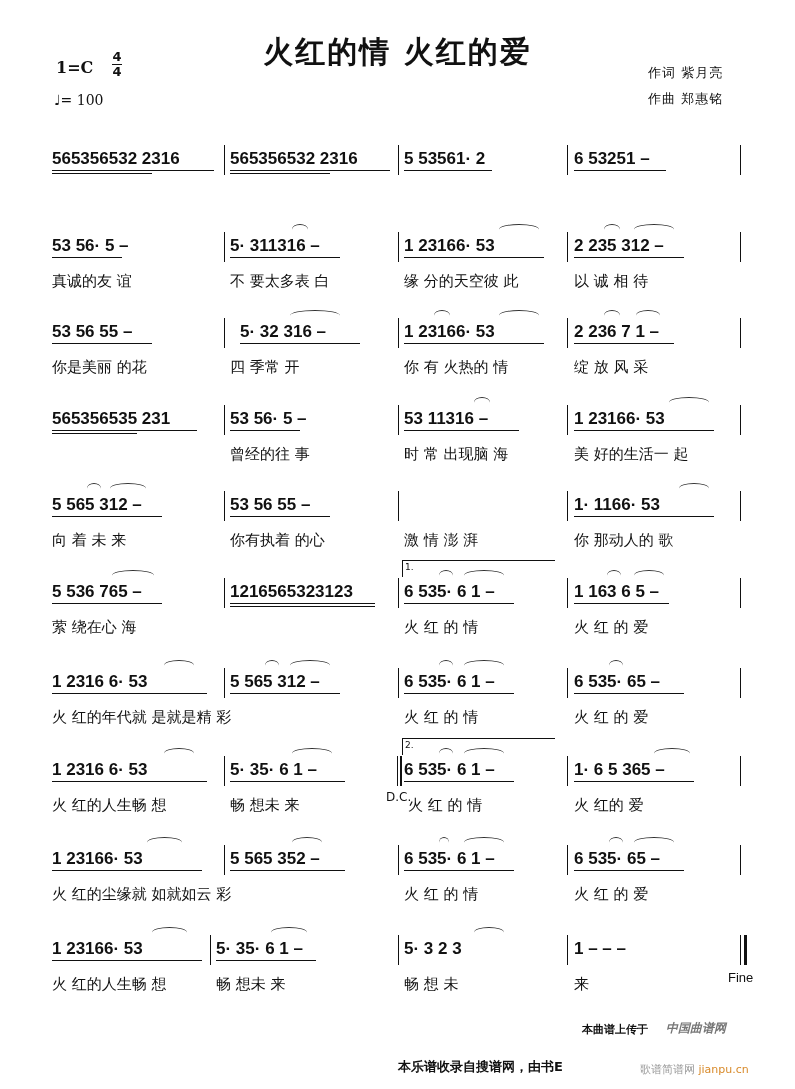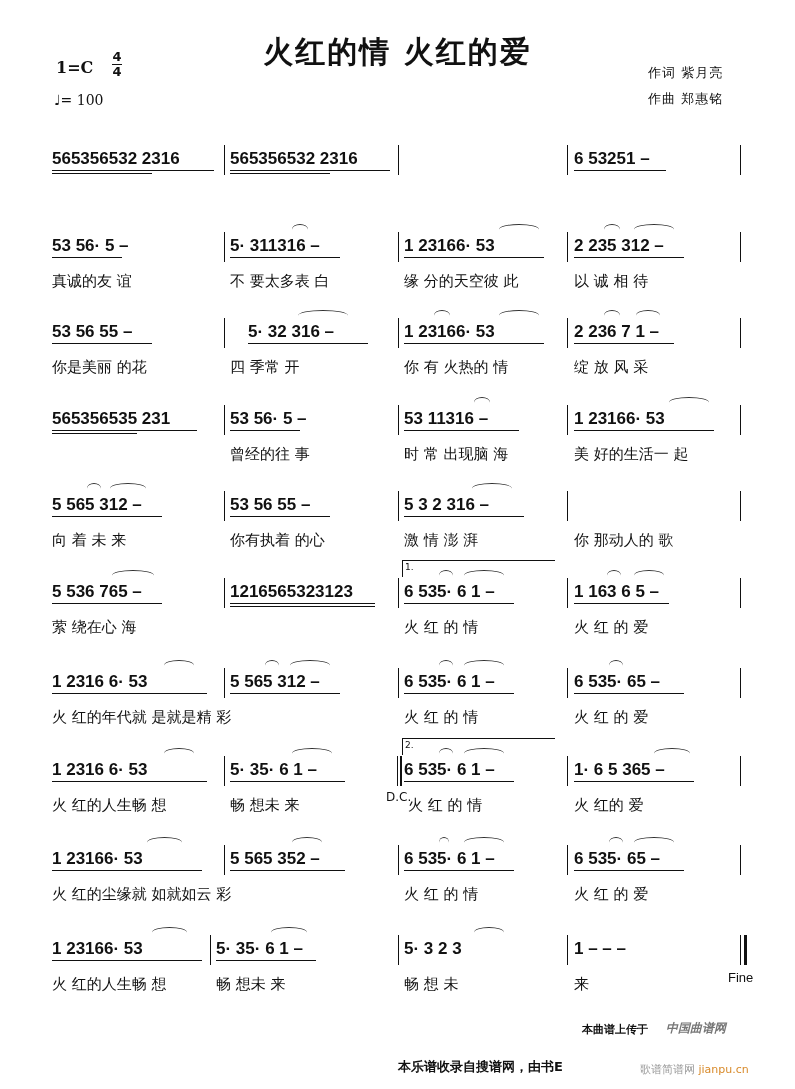--- a/index.html
+++ b/index.html
@@ -51,20 +51,24 @@
       <span class="ul" style="left:0;width:162px"></span>
         <span class="ul" style="left:0;width:100px;bottom:1px"></span>
     </div>
     <div class="bl" style="left:172px"></div>
     <div class="m" style="left:178px;width:165px">
       <span class="n">565356532  2316</span>
       <span class="ul" style="left:0;width:160px"></span>
         <span class="ul" style="left:0;width:100px;bottom:1px"></span>
     </div>
     <div class="bl" style="left:346px"></div>
+    <div class="m" style="left:352px;width:165px">
+      <span class="n">5   53561·   2</span>
+      <span class="ul" style="left:0;width:88px"></span>
+    </div>
     <div class="bl" style="left:515px"></div>
     <div class="m" style="left:522px;width:165px">
       <span class="n">6   53251  –</span>
       <span class="ul" style="left:0;width:92px"></span>
     </div>
     <div class="bl" style="left:688px"></div>
   </div>
 </div>
 
 <div class="abs row" style="top:232px">
@@ -102,21 +106,21 @@
   </div>
 </div>
 
 <div class="abs row" style="top:318px">
   <div class="notes">
     <div class="m" style="left:0;width:170px">
         <span class="n">53 56  55 –</span>
         <span class="ul" style="left:0;width:100px"></span>
       </div>
     <div class="bl" style="left:172px"></div>
-    <div class="m" style="left:196px;width:165px">
+    <div class="m" style="left:188px;width:165px">
         <span class="n">5·   32  316 –</span>
         <span class="ul" style="left:0;width:120px"></span>
         <div class="tie" style="left:50px;width:50px"></div>
       </div>
     <div class="bl" style="left:346px"></div>
     <div class="m" style="left:352px;width:165px">
         <span class="n">1  23166·   53</span>
         <span class="ul" style="left:0;width:140px"></span>
         <div class="tie" style="left:30px;width:16px"></div>
         <div class="tie" style="left:95px;width:40px"></div>
@@ -178,26 +182,26 @@
         <span class="ul" style="left:0;width:110px"></span>
         <div class="tie" style="left:35px;width:14px"></div>
         <div class="tie" style="left:58px;width:36px"></div>
       </div>
     <div class="bl" style="left:172px"></div>
     <div class="m" style="left:178px;width:165px">
         <span class="n">53 56  55 –</span>
         <span class="ul" style="left:0;width:100px"></span>
       </div>
     <div class="bl" style="left:346px"></div>
-    <div class="m" style="left:352px;width:165px">
-        <span class="n">5  3  2  316 –</span>
-        <span class="ul" style="left:0;width:120px"></span>
-        <div class="tie" style="left:68px;width:40px"></div>
-      </div>
-    <div class="bl" style="left:515px"></div>
+    <div class="bl" style="left:515px"></div>
+    <div class="m" style="left:522px;width:165px">
+        <span class="n">1·    1166·  53</span>
+        <span class="ul" style="left:0;width:140px"></span>
+        <div class="tie" style="left:105px;width:30px"></div>
+      </div>
     <div class="bl" style="left:688px"></div>
   </div>
   <div class="lyrics">
     <span class="ly" style="left:0">向 着 未     来</span>
     <span class="ly" style="left:178px">你有执着  的心</span>
     <span class="ly" style="left:352px">激 情 澎     湃</span>
     <span class="ly" style="left:522px">你    那动人的   歌</span>
   </div>
 </div>
 

